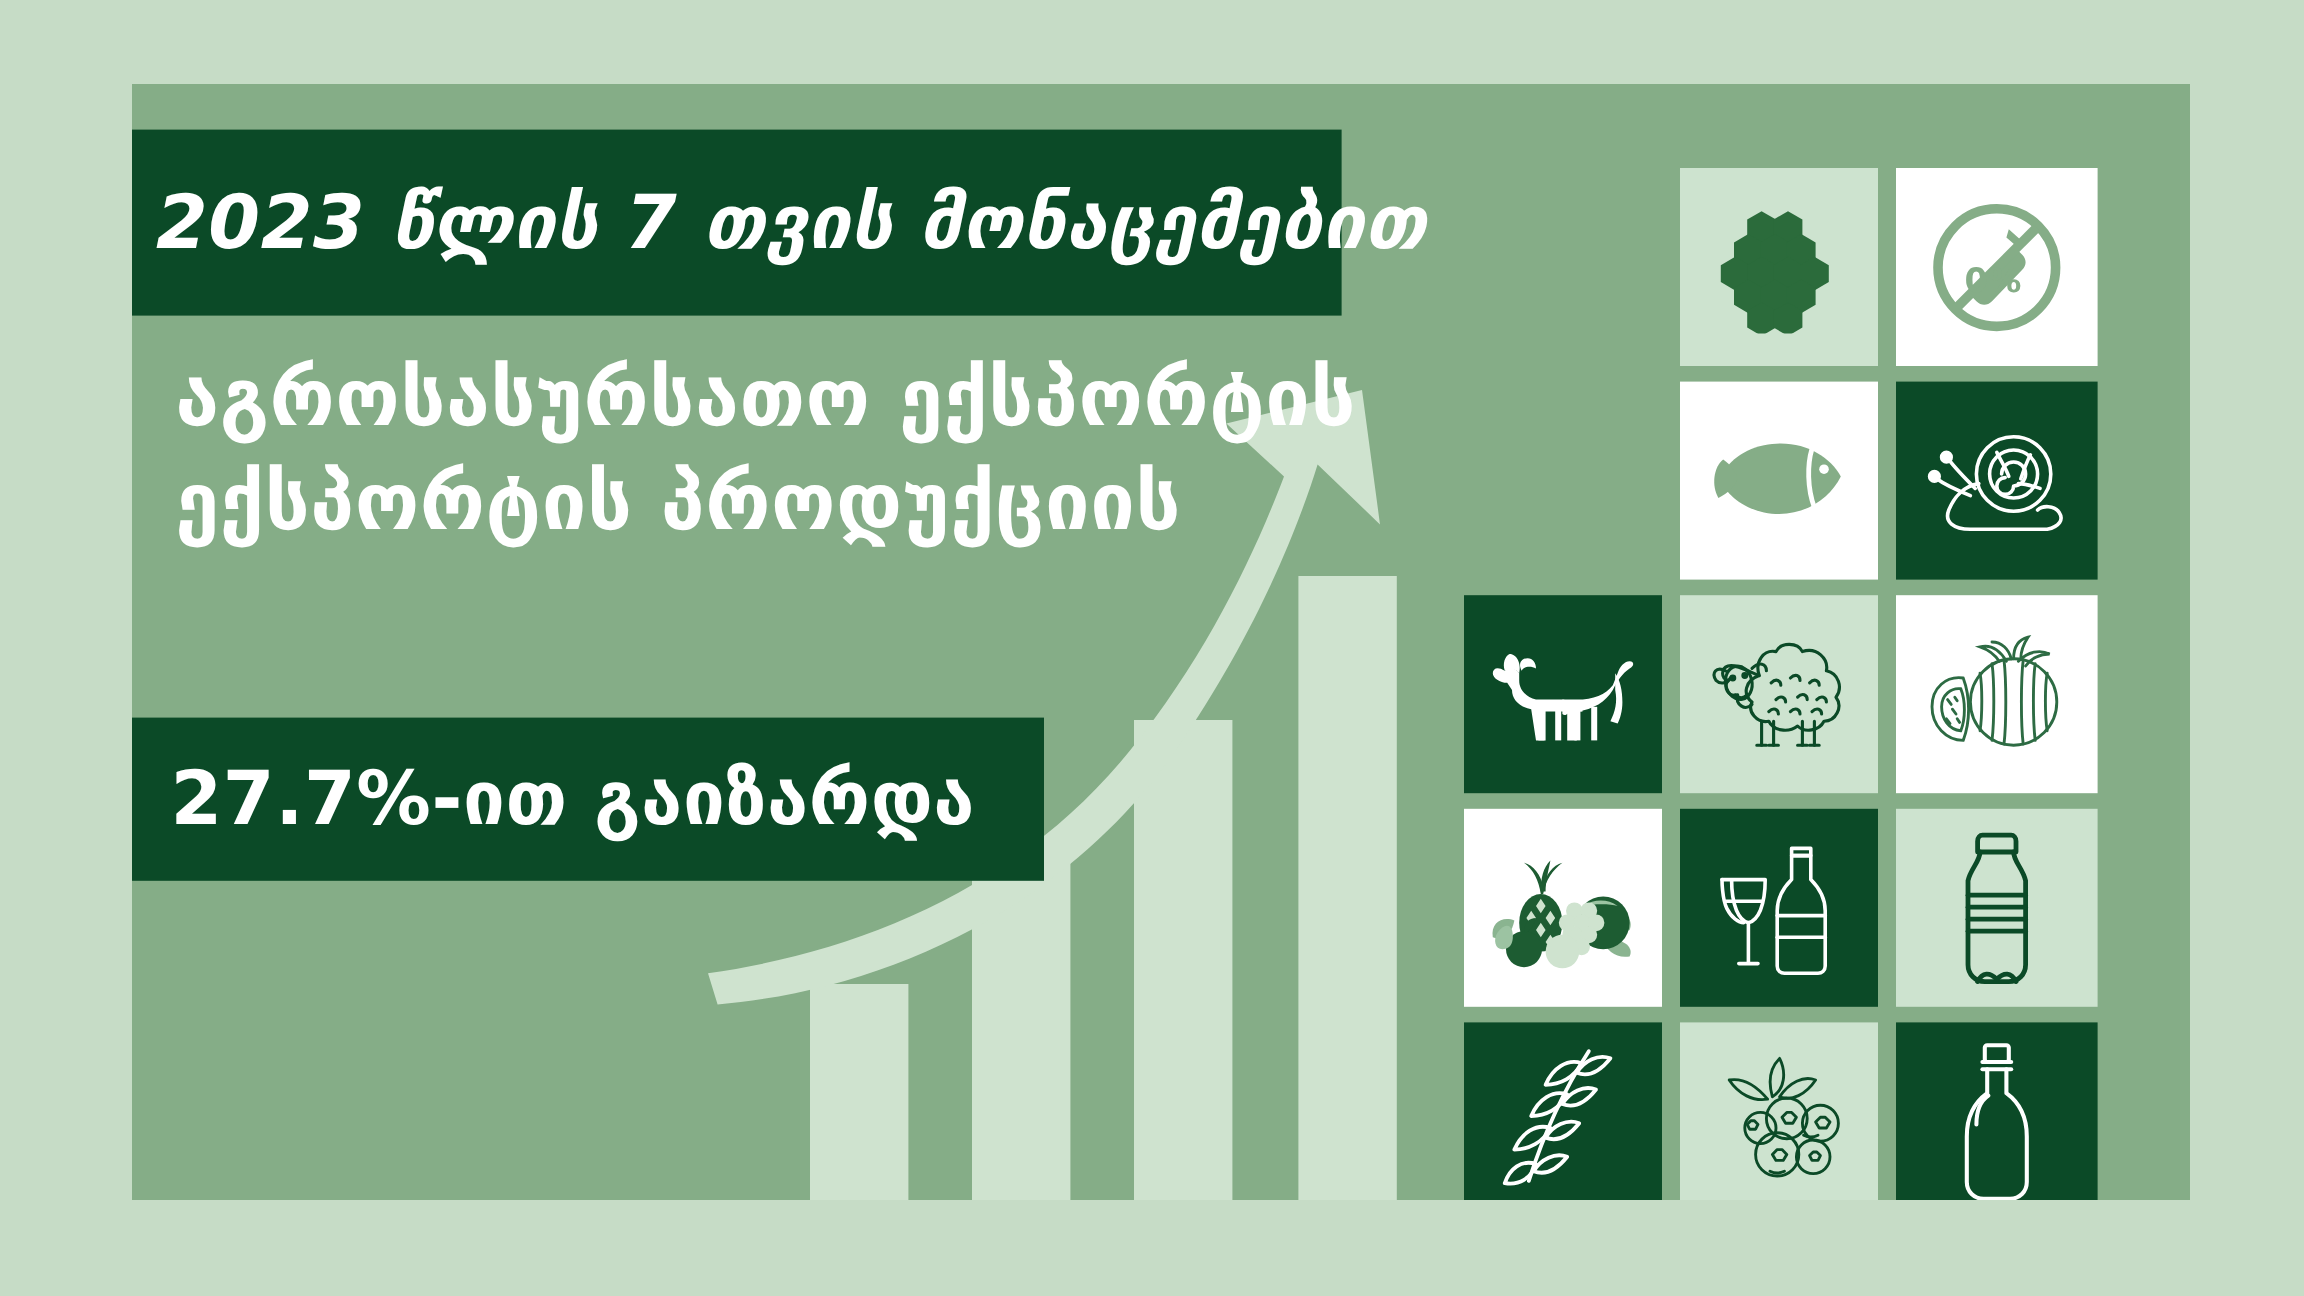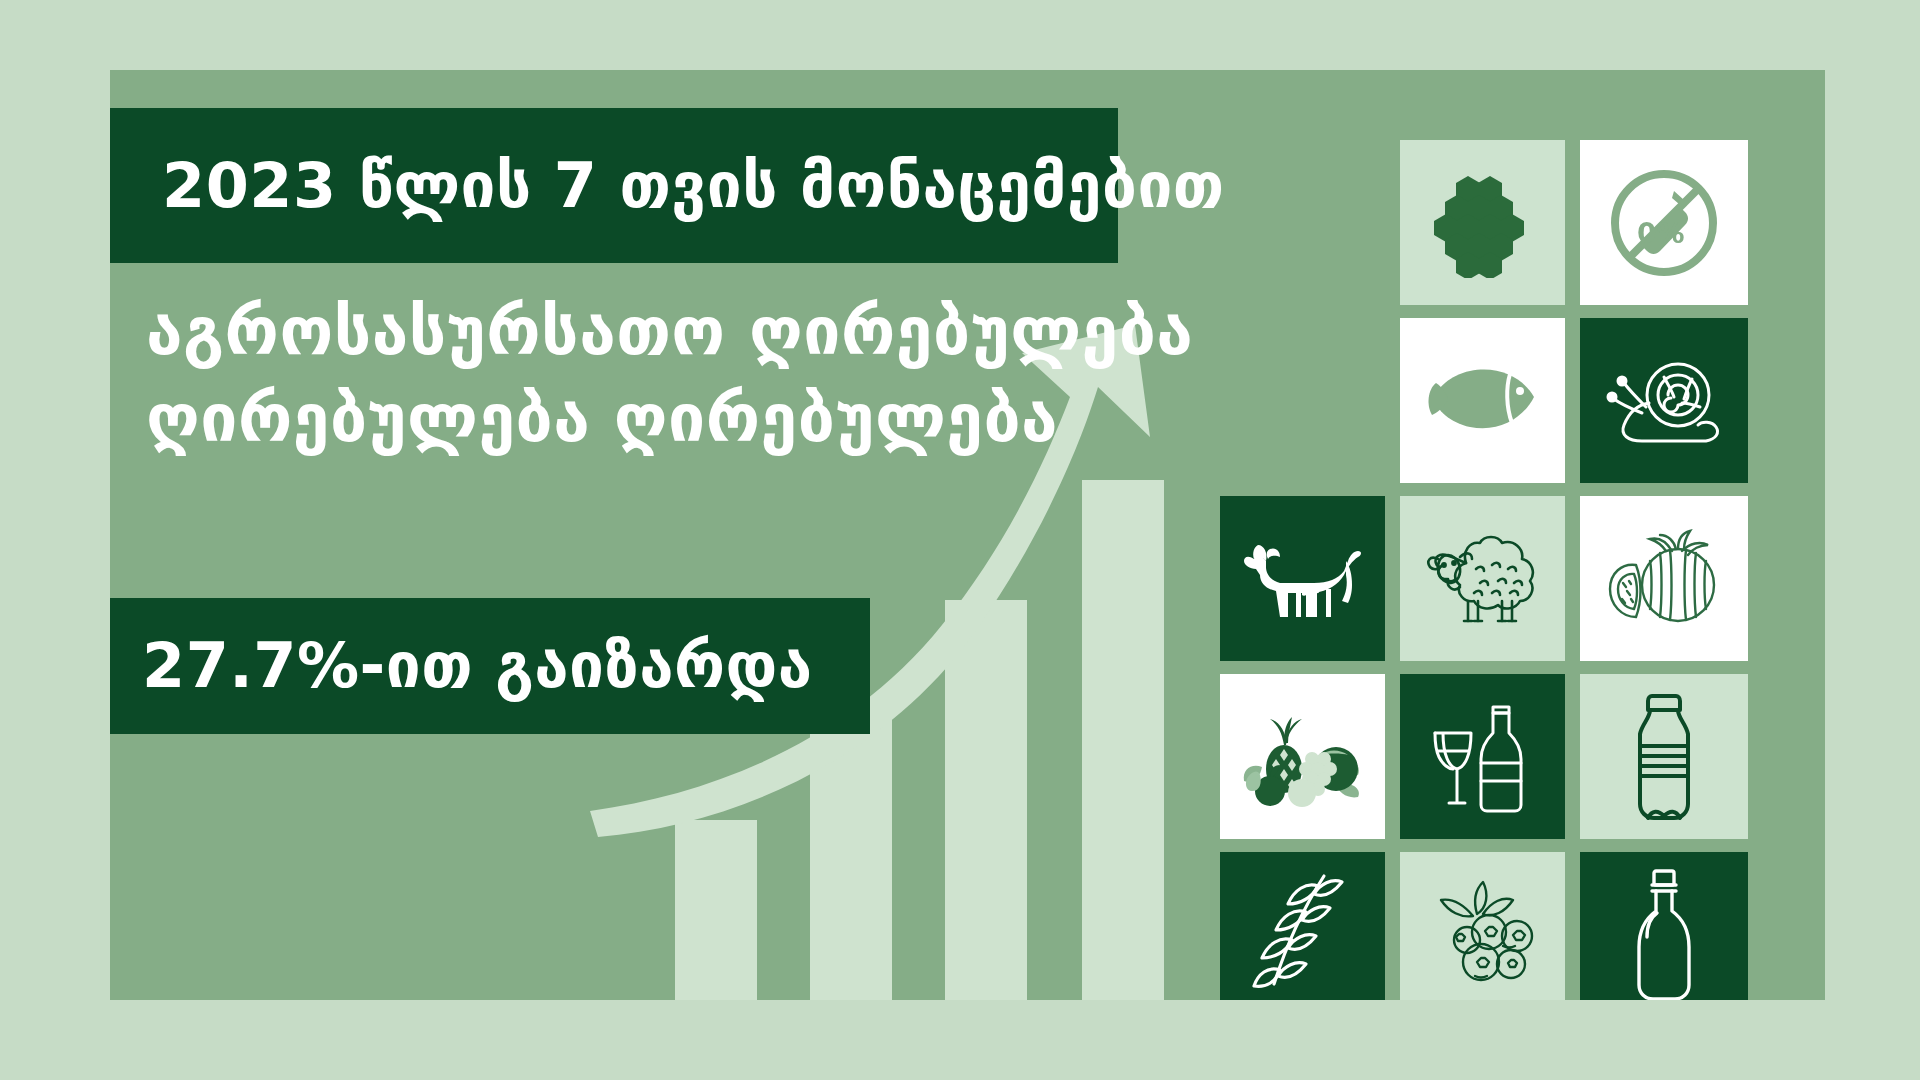--- a/index.html
+++ b/index.html
@@ -45,21 +45,22 @@
   
   .dark-band {
     position: absolute;
     background: #0b4a27;
     display: flex;
     align-items: center;
   }
   #band-date {
     left: 0px; top: 38px;
     width: 1008px; height: 155px;
-    padding-left: 52px;
+    padding-left: 20px;
+    font-style: italic;
   }
   #band-pct {
     left: 0px; top: 528px;
     width: 760px; height: 136px;
     padding-left: 32px;
   }
 
   .headline-text {
     color: #ffffff;
     font-weight: 700;
@@ -138,22 +139,22 @@
                    C 262 412, 130 468, 0 486 Z" fill="#cfe3cf"></path>
         </svg>
       </div>
     </div>
 
     <div class="dark-band" id="band-date">
       <span class="headline-text" id="date-line">2023 წლის 7 თვის მონაცემებით</span>
     </div>
 
     <div id="headline">
-      <div class="hl-row">აგროსასურსათო ღირებულება</div>
-      <div class="hl-row">ღირებულება ღირებულება</div>
+      <div class="hl-row">აგროსასურსათო ექსპორტის</div>
+      <div class="hl-row">ექსპორტის პროდუქციის</div>
     </div>
 
     <div class="dark-band" id="band-pct">
       <span class="headline-text" id="pct-line">27.7%-ით გაიზარდა</span>
     </div>
 
     <div id="icon-grid">
 
       <div class="tile bg-pale" id="t-honey">
         <span>

